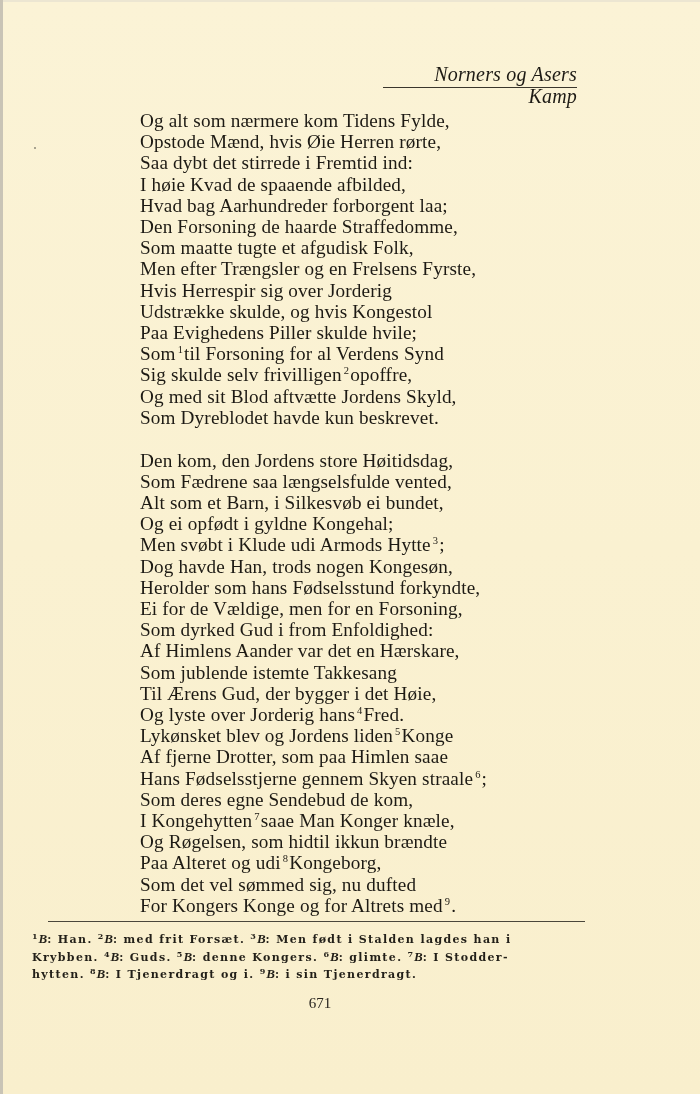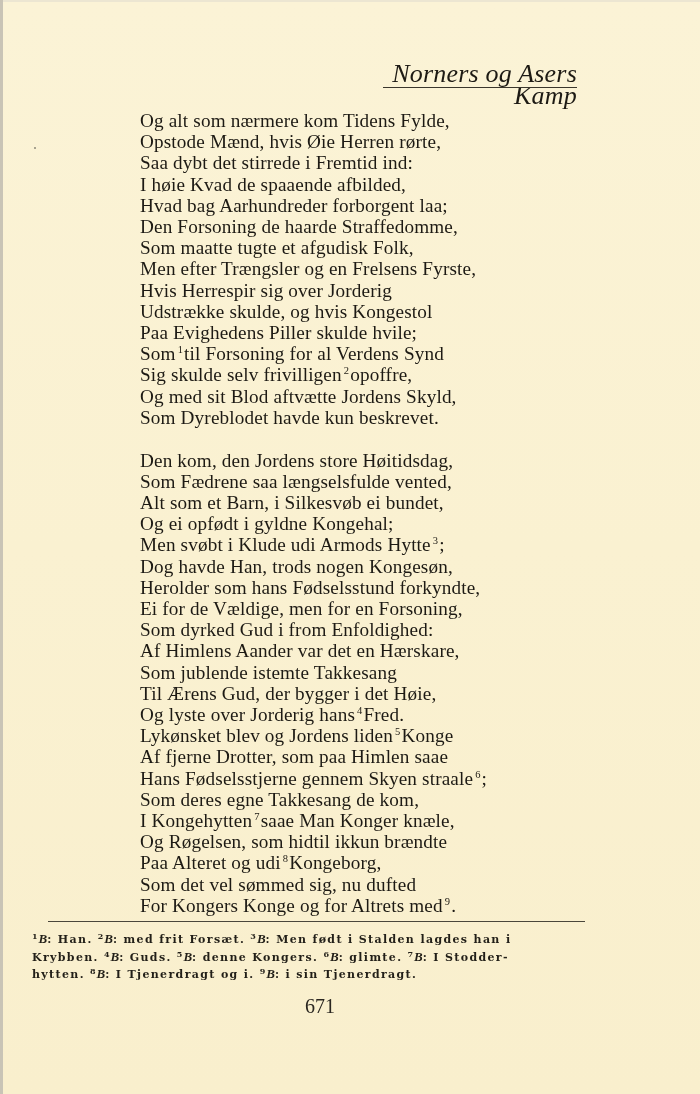--- a/index.html
+++ b/index.html
@@ -30,21 +30,21 @@
     background: #8c8878;
   }
   .running-head {
     position: absolute;
     left: 383px;
     top: 63px;
     width: 194px;
     text-align: right;
     font-family: "Liberation Serif", "DejaVu Serif", serif;
     font-style: italic;
-    font-size: 26px;
+    font-size: 20px;
     letter-spacing: 0.2px;
     color: #1d1a14;
     line-height: 22px;
   }
   .head-rule {
     position: absolute;
     left: 383px;
     top: 87px;
     width: 194px;
     height: 0;
@@ -110,21 +110,21 @@
     letter-spacing: 0;
   }
   .footnotes .fn-line { display: block; }
   .page-number {
     position: absolute;
     left: 280px;
     top: 995px;
     width: 80px;
     text-align: center;
     font-family: "Liberation Serif", "DejaVu Serif", serif;
-    font-size: 20px;
+    font-size: 15px;
     color: #2a2620;
   }
 </style>
 </head>
 <body>
 
 <div class="page">
   <div class="speck"></div>
 
   <div class="running-head">Norners og Asers Kamp</div>
@@ -158,21 +158,21 @@
         <span class="line">Herolder som hans Fødselsstund forkyndte,</span>
         <span class="line">Ei for de Vældige, men for en Forsoning,</span>
         <span class="line">Som dyrked Gud i from Enfoldighed:</span>
         <span class="line">Af Himlens Aander var det en Hærskare,</span>
         <span class="line">Som jublende istemte Takkesang</span>
         <span class="line">Til Ærens Gud, der bygger i det Høie,</span>
         <span class="line"><span>Og lyste over Jorderig hans</span><sup class="fn-ref">4</sup><span>Fred.</span></span>
         <span class="line"><span>Lykønsket blev og Jordens liden</span><sup class="fn-ref">5</sup><span>Konge</span></span>
         <span class="line">Af fjerne Drotter, som paa Himlen saae</span>
         <span class="line"><span>Hans Fødselsstjerne gennem Skyen straale</span><sup class="fn-ref">6</sup><span>;</span></span>
-        <span class="line">Som deres egne Takkesang de kom,</span>
+        <span class="line">Som deres egne Sendebud de kom,</span>
         <span class="line"><span>I Kongehytten</span><sup class="fn-ref">7</sup><span>saae Man Konger knæle,</span></span>
         <span class="line">Og Røgelsen, som hidtil ikkun brændte</span>
         <span class="line"><span>Paa Alteret og udi</span><sup class="fn-ref">8</sup><span>Kongeborg,</span></span>
         <span class="line">Som det vel sømmed sig, nu dufted</span>
         <span class="line"><span>For Kongers Konge og for Altrets med</span><sup class="fn-ref">9</sup><span>.</span></span>
       </div>
     </div>
 
   <div class="foot-rule"></div>
   <div class="footnotes" id="footnotes">

